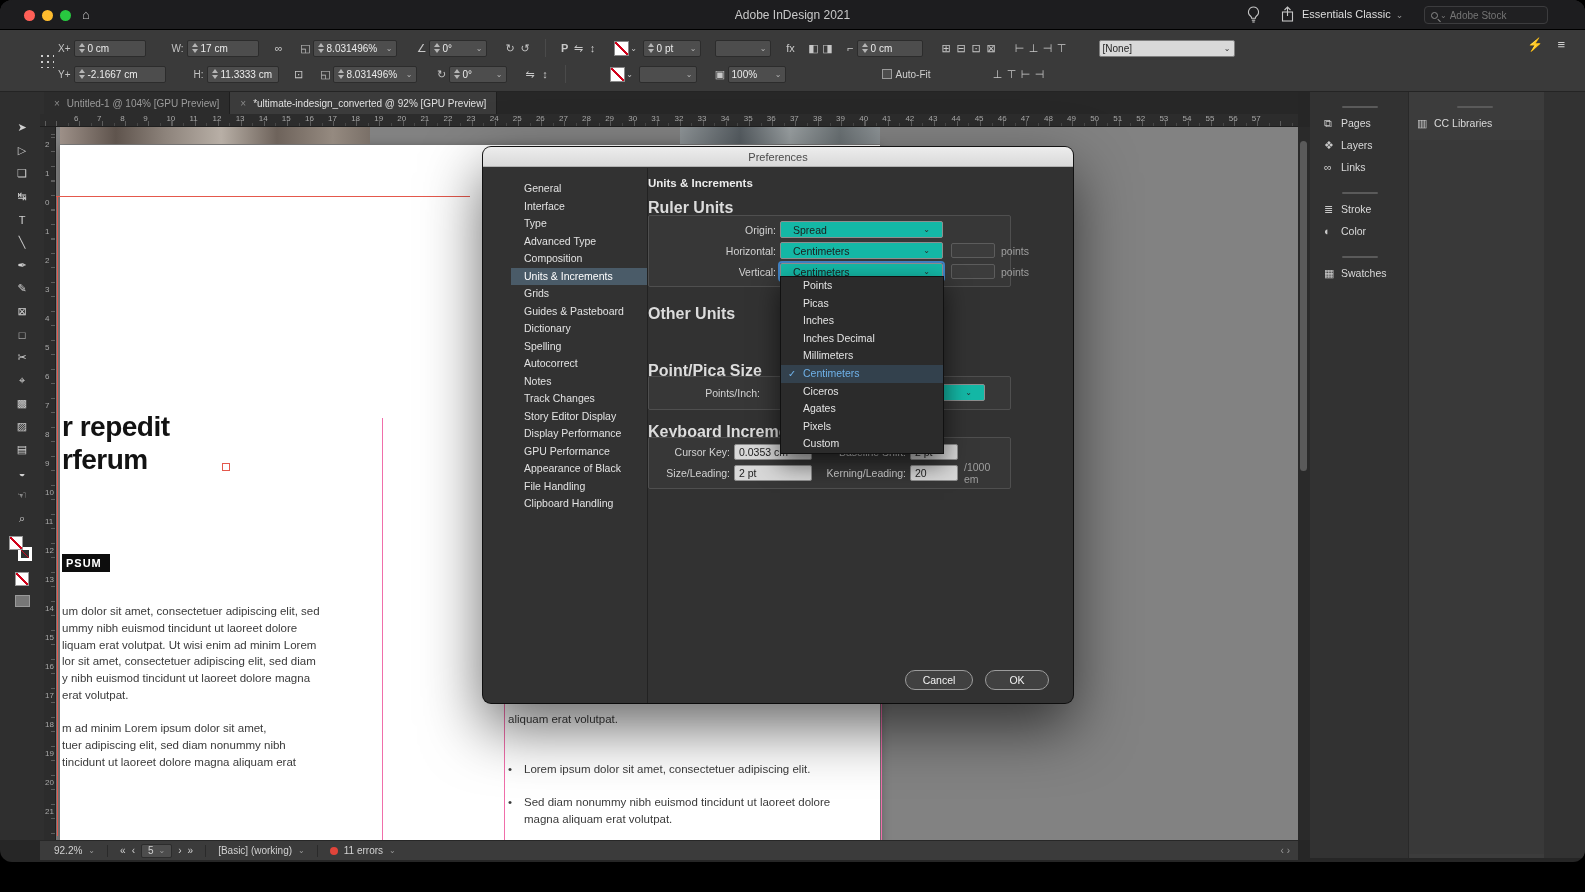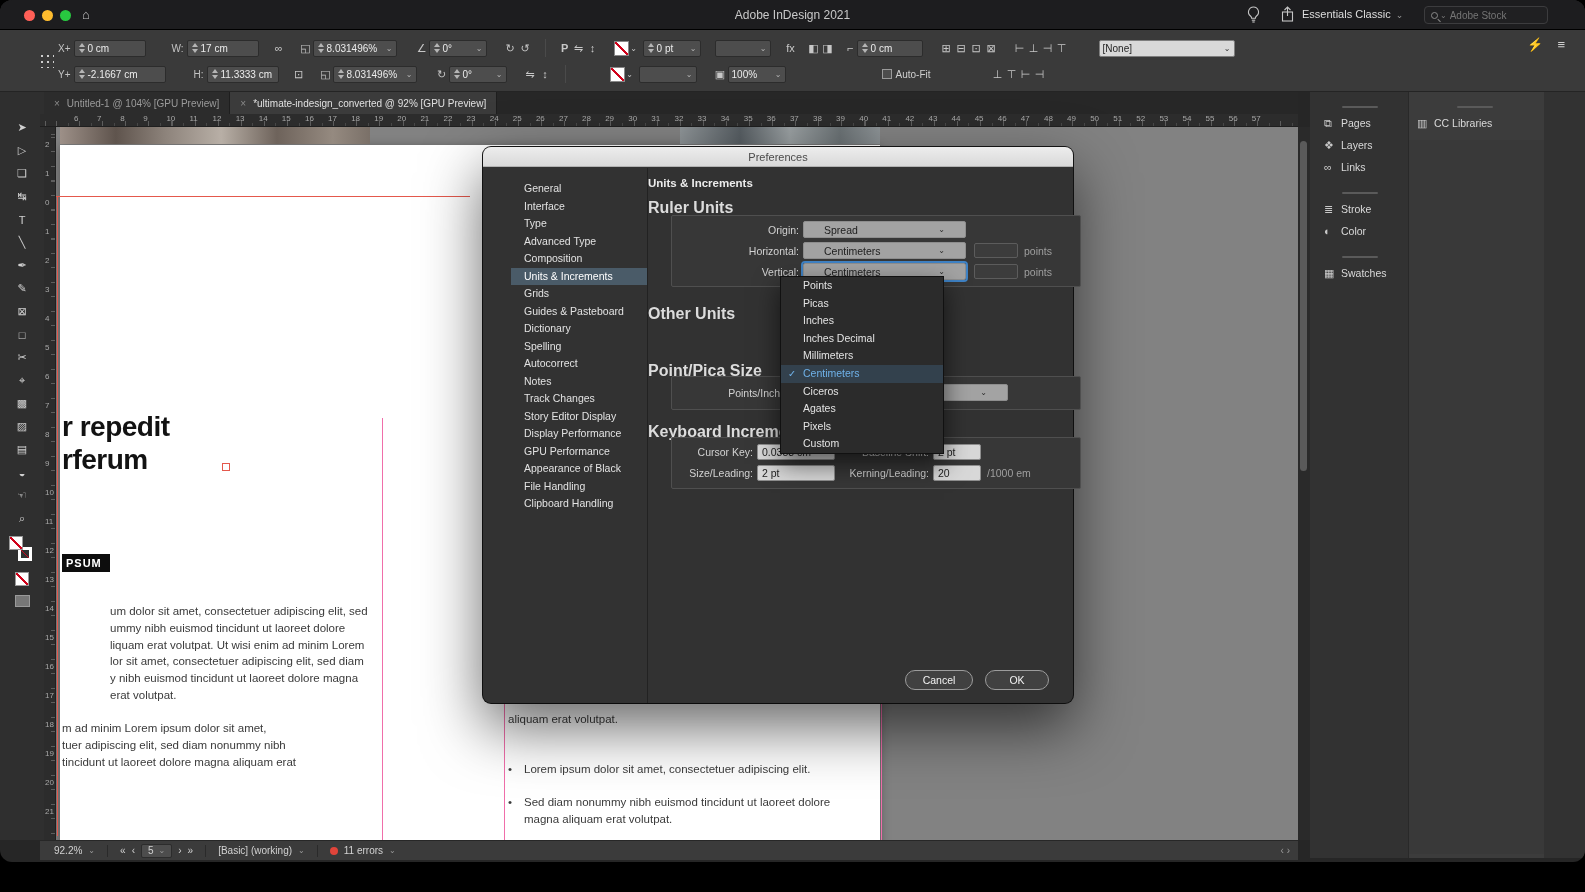--- a/index.html
+++ b/index.html
@@ -72,21 +72,21 @@
   .photo.p1 { left:4px; width:310px; background:linear-gradient(90deg,#9d9088,#5f544d 18%,#8d837b 34%,#b8afa6 52%,#6e635b 70%,#958a80 88%,#7a7068); }
   .photo.p2 { left:624px; width:200px; background:linear-gradient(90deg,#8f9598,#575e63 30%,#9aa0a2 55%,#6b7275 80%,#8d9396); }
   .gl-red-h { position:absolute; left:0; top:69px; width:414px; height:1px; background:#e4584c; }
   .gl-red-v { position:absolute; left:1px; top:69px; width:1px; height:640px; background:#e4584c; }
   .gl-mag-v { position:absolute; left:322px; top:273px; width:1px; height:440px; background:#f06eaa; }
   .frame-mag { position:absolute; left:444px; top:169px; width:378px; height:530px; border:1px solid #f06eaa; }
   .doc-heading { position:absolute; left:2px; top:265px; width:215px; overflow:hidden; font-size:28px; line-height:33px; font-weight:800; color:#121212; letter-spacing:-0.5px; }
   .red-marker { position:absolute; left:162px; top:318px; width:8px; height:8px; border:1.5px solid #e4584c; }
   .label-box { position:absolute; left:2px; top:409px; background:#0d0d0d; color:#fff; font-weight:700; font-size:11px; letter-spacing:1px; padding:3px 8px 3px 4px; }
   .doc-par { position:absolute; left:2px; font-size:11.5px; line-height:16.8px; color:#3a3a3a; white-space:nowrap; }
-  .doc-par.p1 { top:458px;margin-left:48px; } .doc-par.p2 { top:575px; }
+  .doc-par.p1 { top:458px; } .doc-par.p2 { top:575px; }
   .right-intro { position:absolute; left:448px; top:568px; font-size:11.5px; color:#3a3a3a; }
   .bullets { position:absolute; left:448px; top:616px; width:332px; }
   .bullet { display:flex; font-size:11.5px; line-height:17px; color:#3a3a3a; margin-bottom:16px; }
   .bullet .dot { width:16px; flex:none; }
   .scroll-v { position:absolute; left:1298px; top:127px; width:12px; height:713px; background:#2a2a2a; }
   .scroll-v .thumb { position:absolute; left:2px; top:14px; width:7px; height:330px; background:#5a5a5a; border-radius:4px; }
 
   
   .dock { position:absolute; left:1310px; top:92px; right:0; height:766px; background:#323232; }
   .dockcol1 { position:absolute; left:6px; top:0; width:92px; }
@@ -109,24 +109,24 @@
   .sb-right { margin-left:auto; margin-right:8px; color:#9a9a9a; }
 
   
   .dialog { position:absolute; left:483px; top:147px; width:590px; height:556px; background:#323232; border-radius:8px; box-shadow:0 24px 60px rgba(0,0,0,.6), 0 0 0 1px #161616; z-index:50; }
   .dlg-title { position:absolute; left:0; top:0; width:100%; height:20px; background:linear-gradient(#ededed,#d9d9d9); border-radius:8px 8px 0 0; border-bottom:1px solid #b2b2b2; text-align:center; font-size:11px; color:#4a4a4a; line-height:20px; }
   .dlg-side { position:absolute; left:0; top:21px; bottom:0; width:137px; border-right:1px solid #222; padding-top:12px;margin-left:28px; }
   .dlg-side .it { height:17.5px; line-height:17.5px; padding-left:13px; font-size:10.5px; color:#e2e2e2; white-space:nowrap; }
   .dlg-side .it.selected { background:#4a5b68; color:#fff; }
   .panel-title { position:absolute; left:165px; top:30px; font-size:11.5px; font-weight:700; color:#ececec; }
   .sec-label { position:absolute; left:165px; font-size:16px; font-weight:700; color:#dcdcdc; }
-  .sec-box { position:absolute; left:165px; width:410px; background:#373737; border:1px solid #4f4f4f; border-radius:2px; padding:3px 5px;margin-left:23px; }
+  .sec-box { position:absolute; left:165px; width:363px; background:#373737; border:1px solid #4f4f4f; border-radius:2px; padding:3px 5px; }
   .prow { display:flex; align-items:center; height:21px; }
   .plabel { font-size:10.5px; color:#d2d2d2; text-align:right; flex:none; margin-right:4px; white-space:nowrap; }
-  .dd { width:163px; height:17px; background:#a3a3a3; color:#1d1d1d; border-radius:2px; display:flex; align-items:center; font-size:10.5px; padding:0 20px; flex:none; border:1px solid #8e8e8e; }
+  .dd { width:163px; height:17px; background:#14b8a6; color:#1d1d1d; border-radius:2px; display:flex; align-items:center; font-size:10.5px; padding:0 12px; flex:none; border:1px solid #8e8e8e; }
   .dd .chev { margin-left:auto; color:#2e2e2e; font-size:8px; }
   .dd.focus { outline:2px solid #3f82c4; outline-offset:0px; }
   .dd.wide { width:175px; overflow:hidden; white-space:nowrap; }
   .mini { width:44px; height:15px; background:#3c3c3c; border:1px solid #5c5c5c; border-radius:2px; margin-left:8px; flex:none; }
   .suffix { font-size:10.5px; color:#9f9f9f; margin-left:6px; }
   .vfld { height:16px; background:#d8d8d8; color:#1d1d1d; border:1px solid #8e8e8e; border-radius:2px; font-size:10.5px; display:flex; align-items:center; padding:0 4px; flex:none; overflow:hidden; white-space:nowrap; }
   .unit-menu { position:absolute; left:297px; top:129px; width:164px; background:#2b2b2b; border:1px solid #111; box-shadow:0 10px 24px rgba(0,0,0,.6); z-index:60; }
   .unit-menu .mi { height:17.6px; line-height:17.6px; padding-left:22px; font-size:10.5px; color:#e3e3e3; position:relative; white-space:nowrap; }
   .unit-menu .mi.checked { background:#33414d; color:#6fb1e8; }
   .unit-menu .mi.checked::before { content:"✓"; position:absolute; left:7px; top:0; font-size:9.5px; }

